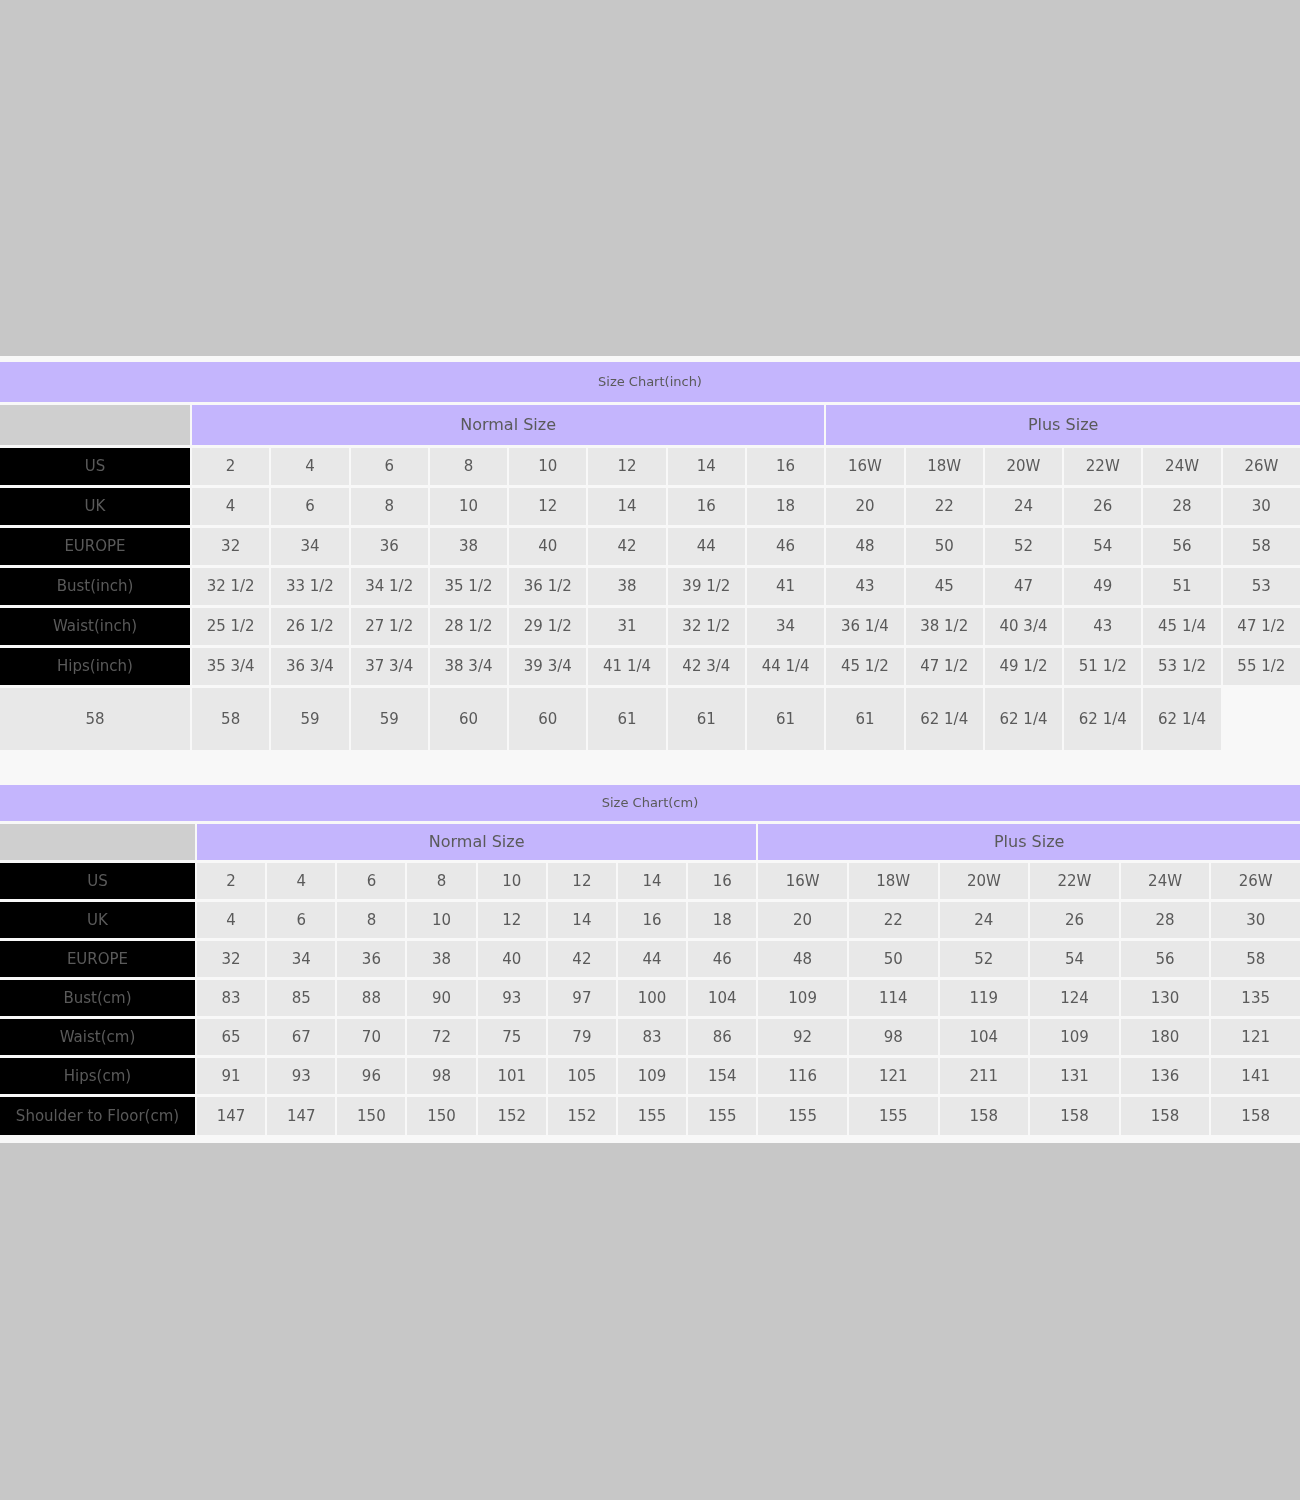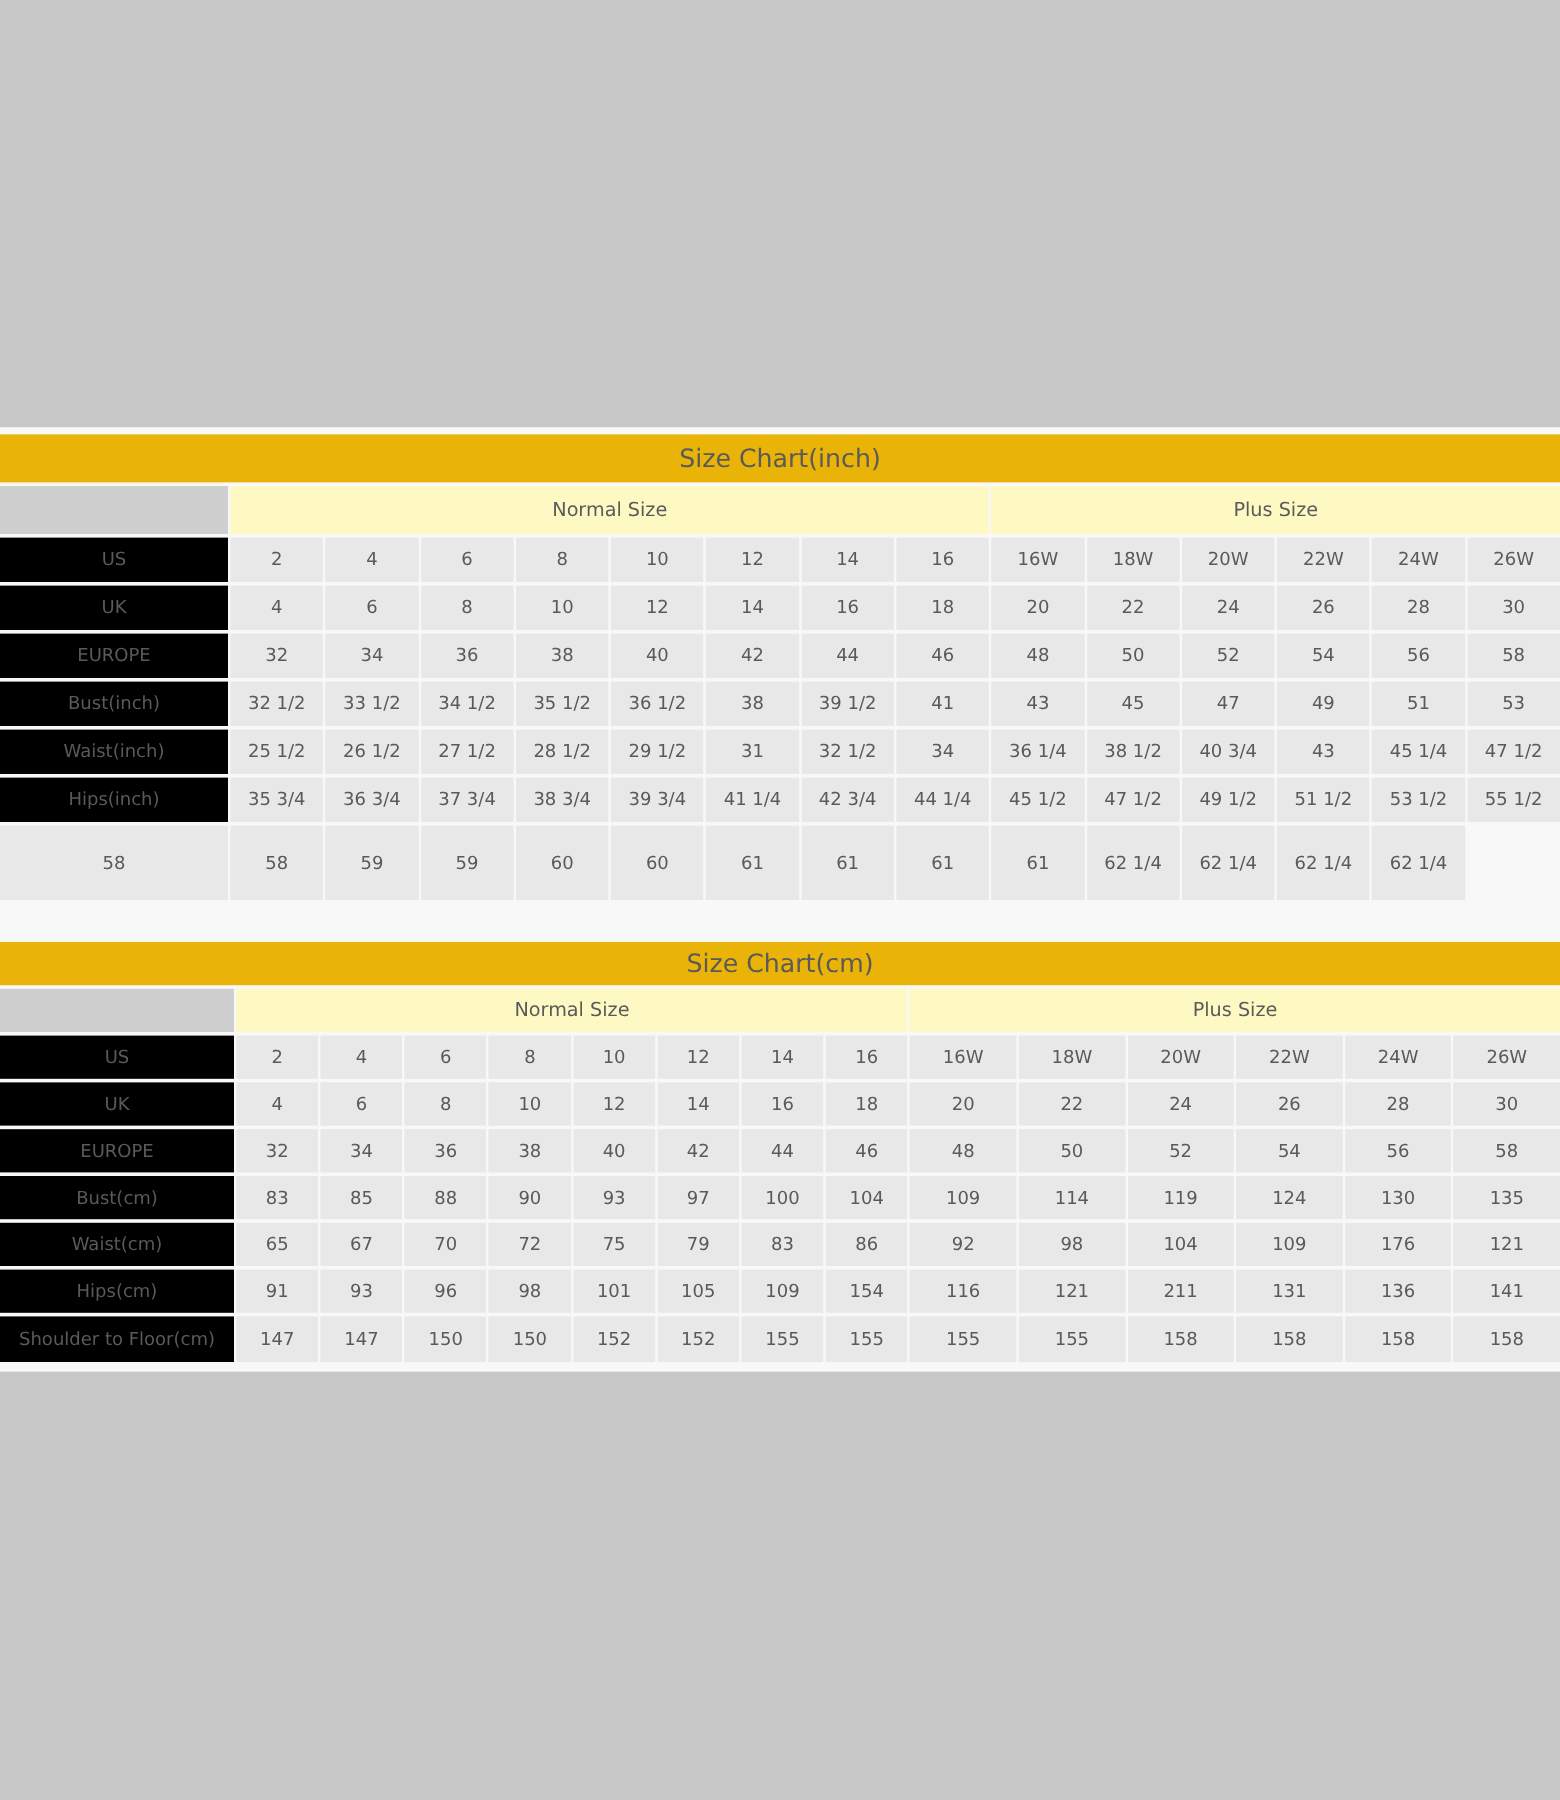--- a/index.html
+++ b/index.html
@@ -40,25 +40,25 @@
   .cell {
     display: flex;
     align-items: center;
     justify-content: center;
     text-align: center;
     font-size: 15px;
     line-height: 1.25;
   }
   .title-cell {
     grid-column: 1 / -1;
-    background: #eab308;
-    font-size: 21px;
+    background: #c4b5fd;
+    font-size: 13px;
   }
   .corner-cell   { background: #cfcfcf; }
-  .group-cell    { background: #fef9c3; font-size: 16px; }
+  .group-cell    { background: #c4b5fd; font-size: 16px; }
   .label-cell    { background: #000000; }
   #table-inch .label-cell { padding: 0 20px; }
   #table-cm   .label-cell { padding: 0 2px; }
   .data-cell     { background: #e8e8e8; }
 </style>
 </head>
 <body>
 
 <div class="chart-panel">
   <div id="table-inch" class="size-table">
@@ -242,21 +242,21 @@
       <div class="cell data-cell">70</div>
       <div class="cell data-cell">72</div>
       <div class="cell data-cell">75</div>
       <div class="cell data-cell">79</div>
       <div class="cell data-cell">83</div>
       <div class="cell data-cell">86</div>
       <div class="cell data-cell">92</div>
       <div class="cell data-cell">98</div>
       <div class="cell data-cell">104</div>
       <div class="cell data-cell">109</div>
-      <div class="cell data-cell">176</div>
+      <div class="cell data-cell">180</div>
       <div class="cell data-cell">121</div>
       <div class="cell label-cell">Hips(cm)</div>
       <div class="cell data-cell">91</div>
       <div class="cell data-cell">93</div>
       <div class="cell data-cell">96</div>
       <div class="cell data-cell">98</div>
       <div class="cell data-cell">101</div>
       <div class="cell data-cell">105</div>
       <div class="cell data-cell">109</div>
       <div class="cell data-cell">154</div>

